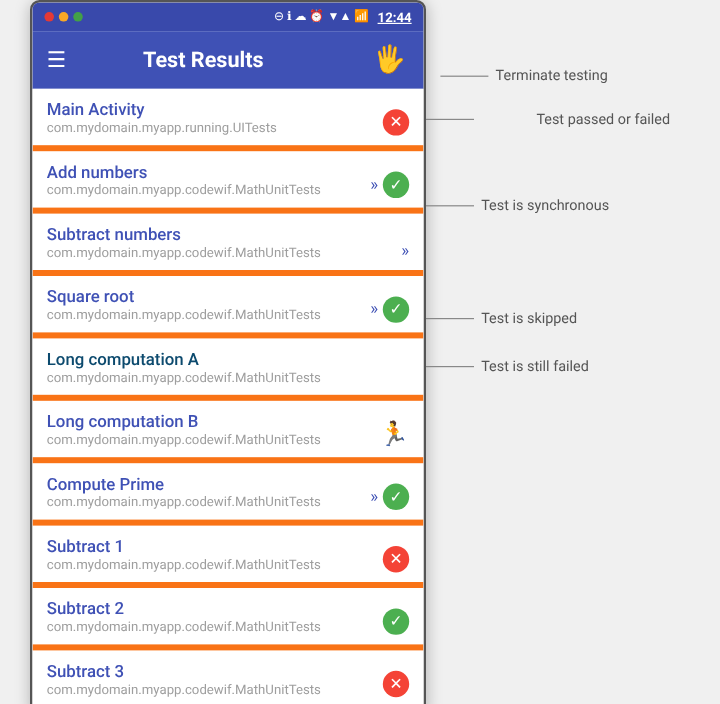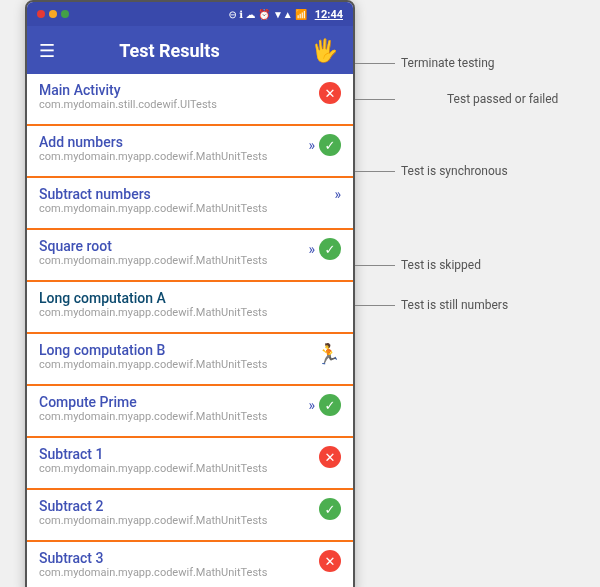--- a/index.html
+++ b/index.html
@@ -96,23 +96,23 @@
 
     
     .test-list {
       flex: 1;
       overflow-y: auto;
       background: #fff;
     }
 
     .test-item {
       display: flex;
-      align-items: flex-start;
+      align-items: flex-end;
       padding: 8px 12px;
-      border-bottom: 2px solid #f97316;
+      border-bottom: 5px solid #f97316;
       min-height: 52px;
     }
 
     .test-item-text {
       flex: 1;
     }
 
     .test-name {
       font-size: 14px;
       color: #3f51b5;
@@ -227,21 +227,21 @@
       <span class="toolbar-title">Test Results</span>
       <div class="terminate-btn">
         <span class="hand-emoji">🖐</span>
       </div>
     </div>
 
     <div class="test-list" id="test-list-container">
         <div class="test-item">
           <div class="test-item-text">
             <div class="test-name">Main Activity</div>
-            <div class="test-package">com.mydomain.still.codewif.UITests</div>
+            <div class="test-package">com.mydomain.myapp.running.UITests</div>
           </div>
           <div class="test-icons">
             <div class="fail-icon">✕</div>
           </div>
         </div>
         <div class="test-item">
           <div class="test-item-text">
             <div class="test-name">Add numbers</div>
             <div class="test-package">com.mydomain.myapp.codewif.MathUnitTests</div>
           </div>
@@ -320,34 +320,34 @@
           </div>
           <div class="test-icons">
             <div class="fail-icon">✕</div>
           </div>
         </div>
       </div>
 
   </div>
 
   <div class="annotations-panel" id="annotations-panel" style="position: relative;">
-      <div class="annotation" style="top: 56px; left: 0px;">
+      <div class="annotation" style="top: 56px; left: 0px; padding-left: 12px;">
         <div class="annotation-line"></div>
         <span class="annotation-text">Terminate testing</span>
       </div>
       <div class="annotation" style="top: 92px; left: 0px; gap: 46px;">
         <div class="annotation-line"></div>
         <span class="annotation-text">Test passed or failed</span>
       </div>
       <div class="annotation" style="top: 258px; left: 0px;">
         <div class="annotation-line"></div>
         <span class="annotation-text">Test is skipped</span>
       </div>
       <div class="annotation" style="top: 164px; left: 0px;">
         <div class="annotation-line"></div>
         <span class="annotation-text">Test is synchronous</span>
       </div>
       <div class="annotation" style="top: 298px; left: 0px;">
         <div class="annotation-line"></div>
-        <span class="annotation-text">Test is still numbers</span>
+        <span class="annotation-text">Test is still failed</span>
       </div>
     </div>
 </div>
 
 </body></html>

